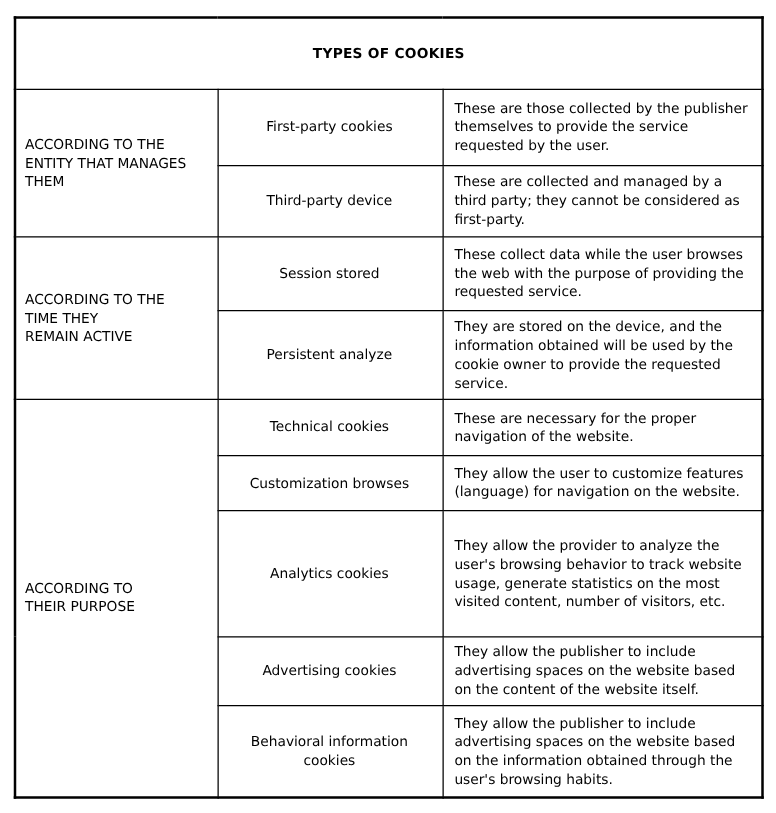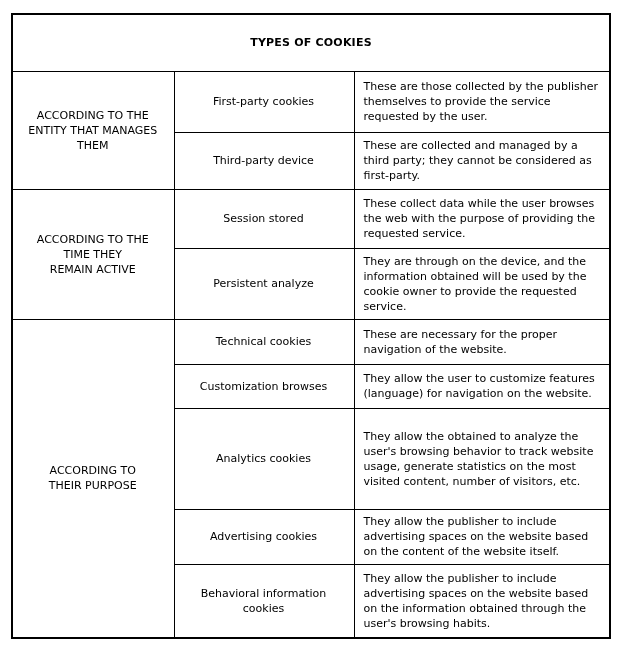--- a/index.html
+++ b/index.html
@@ -33,21 +33,20 @@
     overflow: hidden;
   }
   .title-cell {
     text-align: center;
     font-weight: bold;
     letter-spacing: 0.2px;
   }
   .category-cell {
     padding: 2px 8px 2px 7px;
     white-space: pre-line;
-    text-align: center;
   }
   .type-cell {
     padding: 2px 8px 2px 7px;
     text-align: center;
   }
   .desc-cell {
     padding: 3px 9px 3px 9px;
   }
   
   .tr-title { height: 57px; }
@@ -90,36 +89,36 @@
 
       <tr class="tr-b1">
         <td rowspan="2" class="category-cell">ACCORDING TO THE
 TIME THEY
 REMAIN ACTIVE</td>
         <td class="type-cell">Session stored</td>
         <td class="desc-cell">These collect data while the user browses the web with the purpose of providing the requested service.</td>
       </tr>
       <tr class="tr-b2">
         <td class="type-cell">Persistent analyze</td>
-        <td class="desc-cell">They are through on the device, and the information obtained will be used by the cookie owner to provide the requested service.</td>
+        <td class="desc-cell">They are stored on the device, and the information obtained will be used by the cookie owner to provide the requested service.</td>
       </tr>
 
       <tr class="tr-c1">
         <td rowspan="5" class="category-cell">ACCORDING TO
 THEIR PURPOSE</td>
         <td class="type-cell">Technical cookies</td>
         <td class="desc-cell">These are necessary for the proper navigation of the website.</td>
       </tr>
       <tr class="tr-c2">
         <td class="type-cell">Customization browses</td>
         <td class="desc-cell">They allow the user to customize features (language) for navigation on the website.</td>
       </tr>
       <tr class="tr-c3">
         <td class="type-cell">Analytics cookies</td>
-        <td class="desc-cell">They allow the obtained to analyze the user's browsing behavior to track website usage, generate statistics on the most visited content, number of visitors, etc.</td>
+        <td class="desc-cell">They allow the provider to analyze the user's browsing behavior to track website usage, generate statistics on the most visited content, number of visitors, etc.</td>
       </tr>
       <tr class="tr-c4">
         <td class="type-cell">Advertising cookies</td>
         <td class="desc-cell">They allow the publisher to include advertising spaces on the website based on the content of the website itself.</td>
       </tr>
       <tr class="tr-c5">
         <td class="type-cell">Behavioral information cookies</td>
         <td class="desc-cell">They allow the publisher to include advertising spaces on the website based on the information obtained through the user's browsing habits.</td>
       </tr>
     </tbody>

